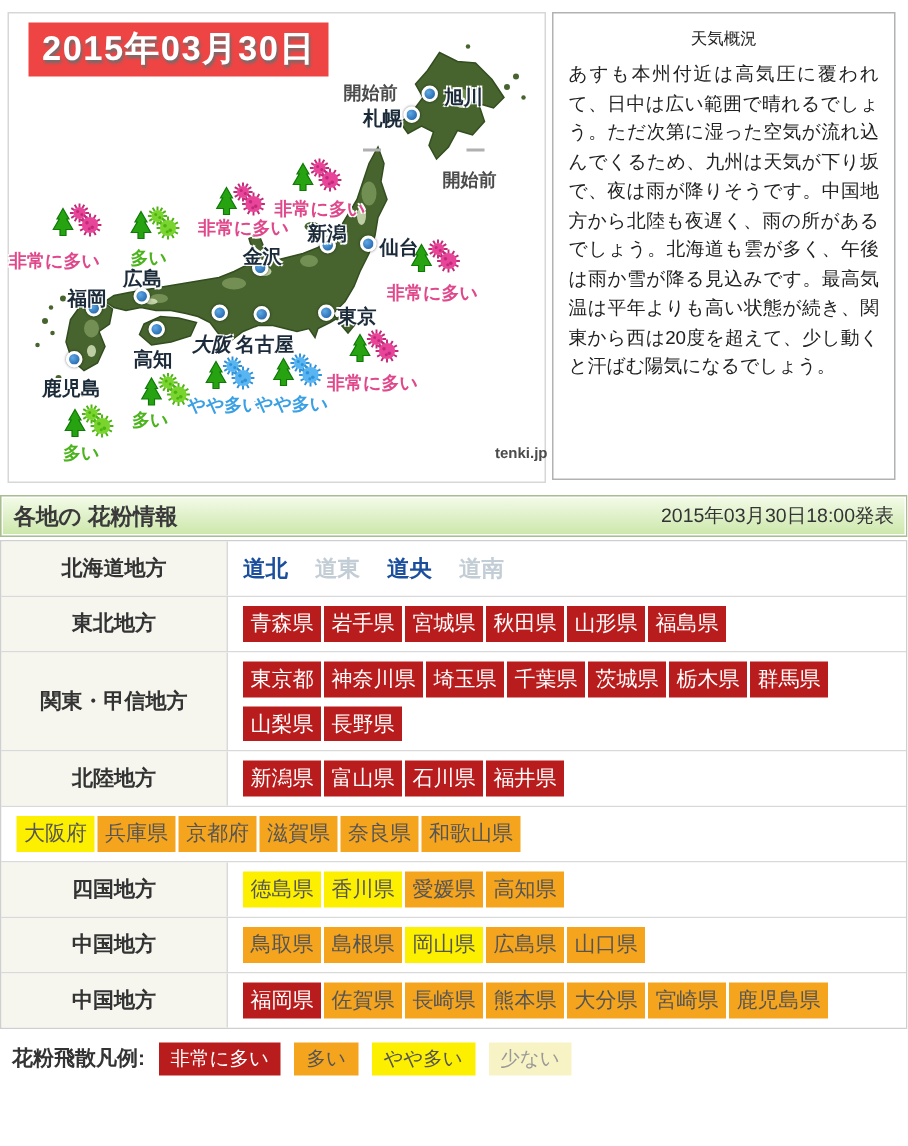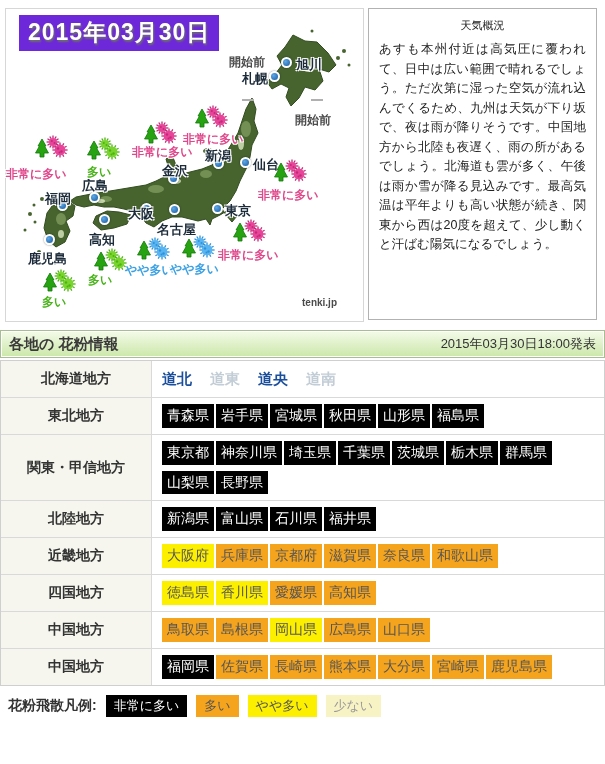--- a/index.html
+++ b/index.html
@@ -3,21 +3,21 @@
 <meta charset="utf-8">
 <style>
   html,body{margin:0;padding:0;background:#fff;}
   body{width:605px;height:764px;overflow:hidden;position:relative;
        font-family:"Liberation Sans","DejaVu Sans",sans-serif;}
   
   .top-area{position:relative;height:330px;}
   .map-box{position:absolute;left:5px;top:8px;width:357px;height:312px;
            border:1px solid #d7d7d7;background:#fff;}
   .map-inner{position:absolute;left:0;top:0;width:357px;height:312px;}
-  .date-label{position:absolute;left:13px;top:6px;background:#6d28d9;color:#fff;
+  .date-label{position:absolute;left:13px;top:6px;background:#ef4444;color:#fff;
               font-weight:bold;font-size:23px;letter-spacing:1px;padding:2px 9px 3px;
               text-shadow:1px 2px 2px #6e6e6e;}
   .city-dot{position:absolute;width:7px;height:7px;border-radius:50%;
             background:radial-gradient(circle at 35% 35%,#5fa9e6,#17599f);
             border:2px solid #fff;box-shadow:0 0 2px rgba(0,0,0,.55);
             transform:translate(-5px,-5px);}
   .city-label{position:absolute;font-size:13px;font-weight:bold;color:#1c2b3a;white-space:nowrap;
               text-shadow:-1px -1px 0 #fff,1px -1px 0 #fff,-1px 1px 0 #fff,1px 1px 0 #fff;}
   .prestart-label{position:absolute;font-size:12px;font-weight:bold;color:#4c4c4c;white-space:nowrap;
               text-shadow:-1px -1px 0 #fff,1px -1px 0 #fff,-1px 1px 0 #fff,1px 1px 0 #fff;}
@@ -39,21 +39,21 @@
   
   .ptable{border:1px solid #cfcfcf;margin-top:2px;background:#fff;}
   .trow{display:flex;border-top:1px solid #d9d9d9;}
   .trow:first-child{border-top:none;}
   .tlabel{width:150px;min-width:150px;background:#f6f6ef;border-right:1px solid #d9d9d9;
           display:flex;align-items:center;justify-content:center;
           font-size:14px;font-weight:bold;color:#333;}
   .tcells{flex:1;background:#fff;padding:6px 8px 6px 10px;display:flex;flex-wrap:wrap;
           gap:6px 2px;align-items:center;min-height:24px;}
   .badge{padding:3px 5px;font-size:14px;line-height:1.25;white-space:nowrap;cursor:pointer;}
-  .lv-vh{background:#000000;color:#fff;}
+  .lv-vh{background:#b91c1c;color:#fff;}
   .lv-h{background:#f5a41e;color:#555;}
   .lv-m{background:#fcef00;color:#555;}
   .lv-l{background:#f8f3c4;color:#999;}
   .hlink{font-size:15px;font-weight:bold;color:#c3cdd6;margin-right:16px;cursor:pointer;}
   .hlink.on{color:#1b4f9c;}
   
   .legend{display:flex;align-items:center;margin:9px 0 0 8px;gap:9px;}
   .legend-label{font-size:14px;font-weight:bold;color:#333;}
   .lg-badge{padding:2px 8px;font-size:13px;white-space:nowrap;}
 </style>
@@ -106,39 +106,39 @@
         <ellipse cx="215" cy="150" rx="4" ry="3"></ellipse>
           <ellipse cx="95" cy="192" rx="4" ry="2"></ellipse>
         <ellipse cx="302" cy="60" rx="4" ry="3"></ellipse>
           <ellipse cx="55" cy="225" rx="3" ry="4"></ellipse>
       </g>
       <rect x="236" y="90" width="12" height="2" fill="#b0b0b0"></rect>
       <rect x="305" y="90" width="12" height="2" fill="#b0b0b0"></rect>
     </svg>
     <div class="map-inner" id="map-overlay">
       <div class="date-label">2015年03月30日</div>
-      <div class="tenki-logo" style="left:296px;top:288px;position:absolute;">tenki.jp</div>
+      <div class="tenki-logo" style="left:324px;top:288px;position:absolute;">tenki.jp</div>
     <div class="prestart-label" style="left: 223px; top: 45px;">開始前</div>
         <div class="prestart-label" style="left: 289px; top: 103px;">開始前</div>
         <div class="city-dot" style="left: 280px; top: 53px;"></div>
         <div class="city-label" style="left: 290px; top: 47px;">旭川</div>
         <div class="city-dot" style="left: 268px; top: 67px;"></div>
         <div class="city-label" style="left: 236px; top: 61px;">札幌</div>
         <div class="city-dot" style="left: 212px; top: 154px;"></div>
         <div class="city-label" style="left: 199px; top: 138px;">新潟</div>
         <div class="city-dot" style="left: 239px; top: 153px;"></div>
         <div class="city-label" style="left: 247px; top: 147px;">仙台</div>
         <div class="city-dot" style="left: 167px; top: 169px;"></div>
         <div class="city-label" style="left: 156px; top: 153px;">金沢</div>
         <div class="city-dot" style="left: 211px; top: 199px;"></div>
         <div class="city-label" style="left: 219px; top: 193px;">東京</div>
         <div class="city-dot" style="left: 168px; top: 200px;"></div>
         <div class="city-label" style="left: 151px; top: 212px;">名古屋</div>
         <div class="city-dot" style="left: 140px; top: 199px;"></div>
-        <div class="city-label" style="left: 122px; top: 196px;">大阪</div>
+        <div class="city-label" style="left: 122px; top: 212px; font-style: italic;">大阪</div>
         <div class="city-dot" style="left: 88px; top: 188px;"></div>
         <div class="city-label" style="left: 76px; top: 168px;">広島</div>
         <div class="city-dot" style="left: 56px; top: 196px;"></div>
         <div class="city-label" style="left: 39px; top: 181px;">福岡</div>
         <div class="city-dot" style="left: 98px; top: 210px;"></div>
         <div class="city-label" style="left: 83px; top: 222px;">高知</div>
         <div class="city-dot" style="left: 43px; top: 230px;"></div>
         <div class="city-label" style="left: 22px; top: 241px;">鹿児島</div>
         <div class="pollen-icon" style="left: 28px; top: 124px;"><svg width="34" height="30" viewBox="0 0 34 30">
       <polygon points="8,6 12,13 10.5,13 14.5,20 10,20 10,24 6,24 6,20 1.5,20 5.5,13 4,13" fill="#27a312" stroke="#0f7a06" stroke-width="0.8"></polygon>
@@ -542,21 +542,20 @@
     <div class="trow">
       <div class="tlabel">北陸地方</div>
       <div class="tcells">
         <span class="badge lv-vh">新潟県</span>
         <span class="badge lv-vh">富山県</span>
         <span class="badge lv-vh">石川県</span>
         <span class="badge lv-vh">福井県</span>
       </div>
     </div>
     <div class="trow">
-      <div class="tlabel">近畿地方</div>
       <div class="tcells">
         <span class="badge lv-m">大阪府</span>
         <span class="badge lv-h">兵庫県</span>
         <span class="badge lv-h">京都府</span>
         <span class="badge lv-h">滋賀県</span>
         <span class="badge lv-h">奈良県</span>
         <span class="badge lv-h">和歌山県</span>
       </div>
     </div>
     <div class="trow">

